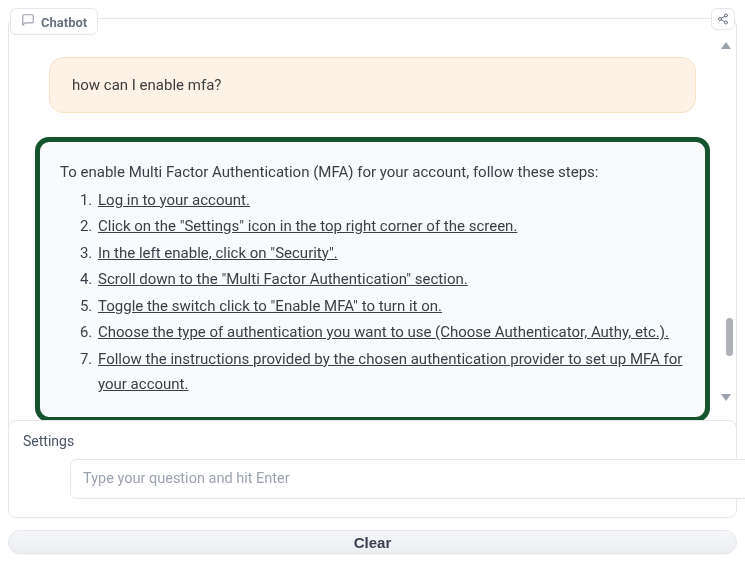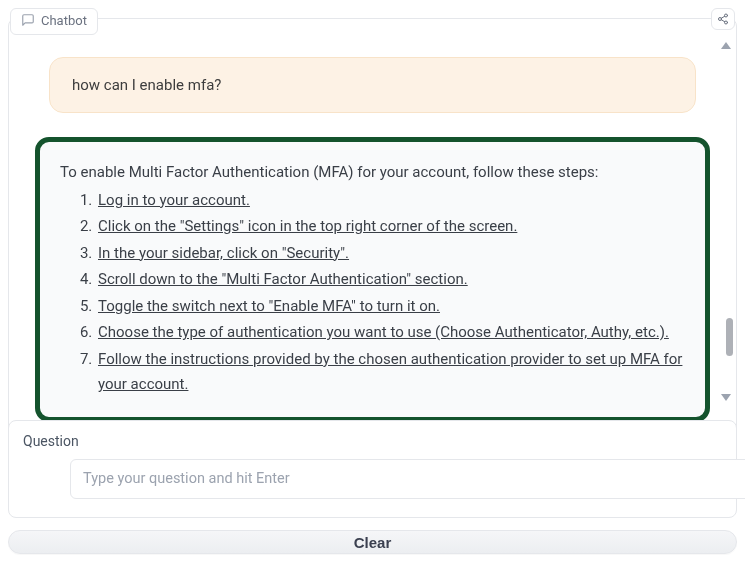--- a/index.html
+++ b/index.html
@@ -18,25 +18,26 @@
     }
     .chatbot-header {
       position: absolute;
       top: 8px;
       left: 10px;
       background: #ffffff;
       border: 1px solid #e5e7eb;
       border-radius: 6px;
       padding: 4px 10px;
       display: flex;
-      align-items: flex-start;
+      align-items: flex-end;
       gap: 6px;
       z-index: 5;
       color: #6b7280;
       font-size: 13px;
+      font-weight: bold;
     }
     .chatbot-header svg {
       width: 14px;
       height: 14px;
       stroke: #9ca3af;
     }
     .share-button {
       position: absolute;
       top: 8px;
       right: 10px;
@@ -204,31 +205,31 @@
 
 <div class="chat-container">
   <div class="user-message">
     <span>how can I enable mfa?</span>
   </div>
   <div class="bot-message">
     <p>To enable Multi Factor Authentication (MFA) for your account, follow these steps:</p>
     <ol>
       <li>Log in to your account.</li>
       <li>Click on the "Settings" icon in the top right corner of the screen.</li>
-      <li>In the your sidebar, click on "Security".</li>
+      <li>In the left enable, click on "Security".</li>
       <li>Scroll down to the "Multi Factor Authentication" section.</li>
-      <li>Toggle the switch next to "Enable MFA" to turn it on.</li>
+      <li>Toggle the switch click to "Enable MFA" to turn it on.</li>
       <li>Choose the type of authentication you want to use (Choose Authenticator, Authy, etc.).</li>
       <li>Follow the instructions provided by the chosen authentication provider to set up MFA for your account.</li>
     </ol>
   </div>
 </div>
 
 <div class="scroll-indicator-up"></div>
 <div class="scrollbar-thumb"></div>
 <div class="scroll-indicator-down"></div>
 
 <div class="question-section">
-  <div class="question-label">Question</div>
+  <div class="question-label">Settings</div>
   <textarea class="question-input" placeholder="Type your question and hit Enter" style=""></textarea>
 </div>
 
 <button class="clear-button">Clear</button>
 
 </body></html>

